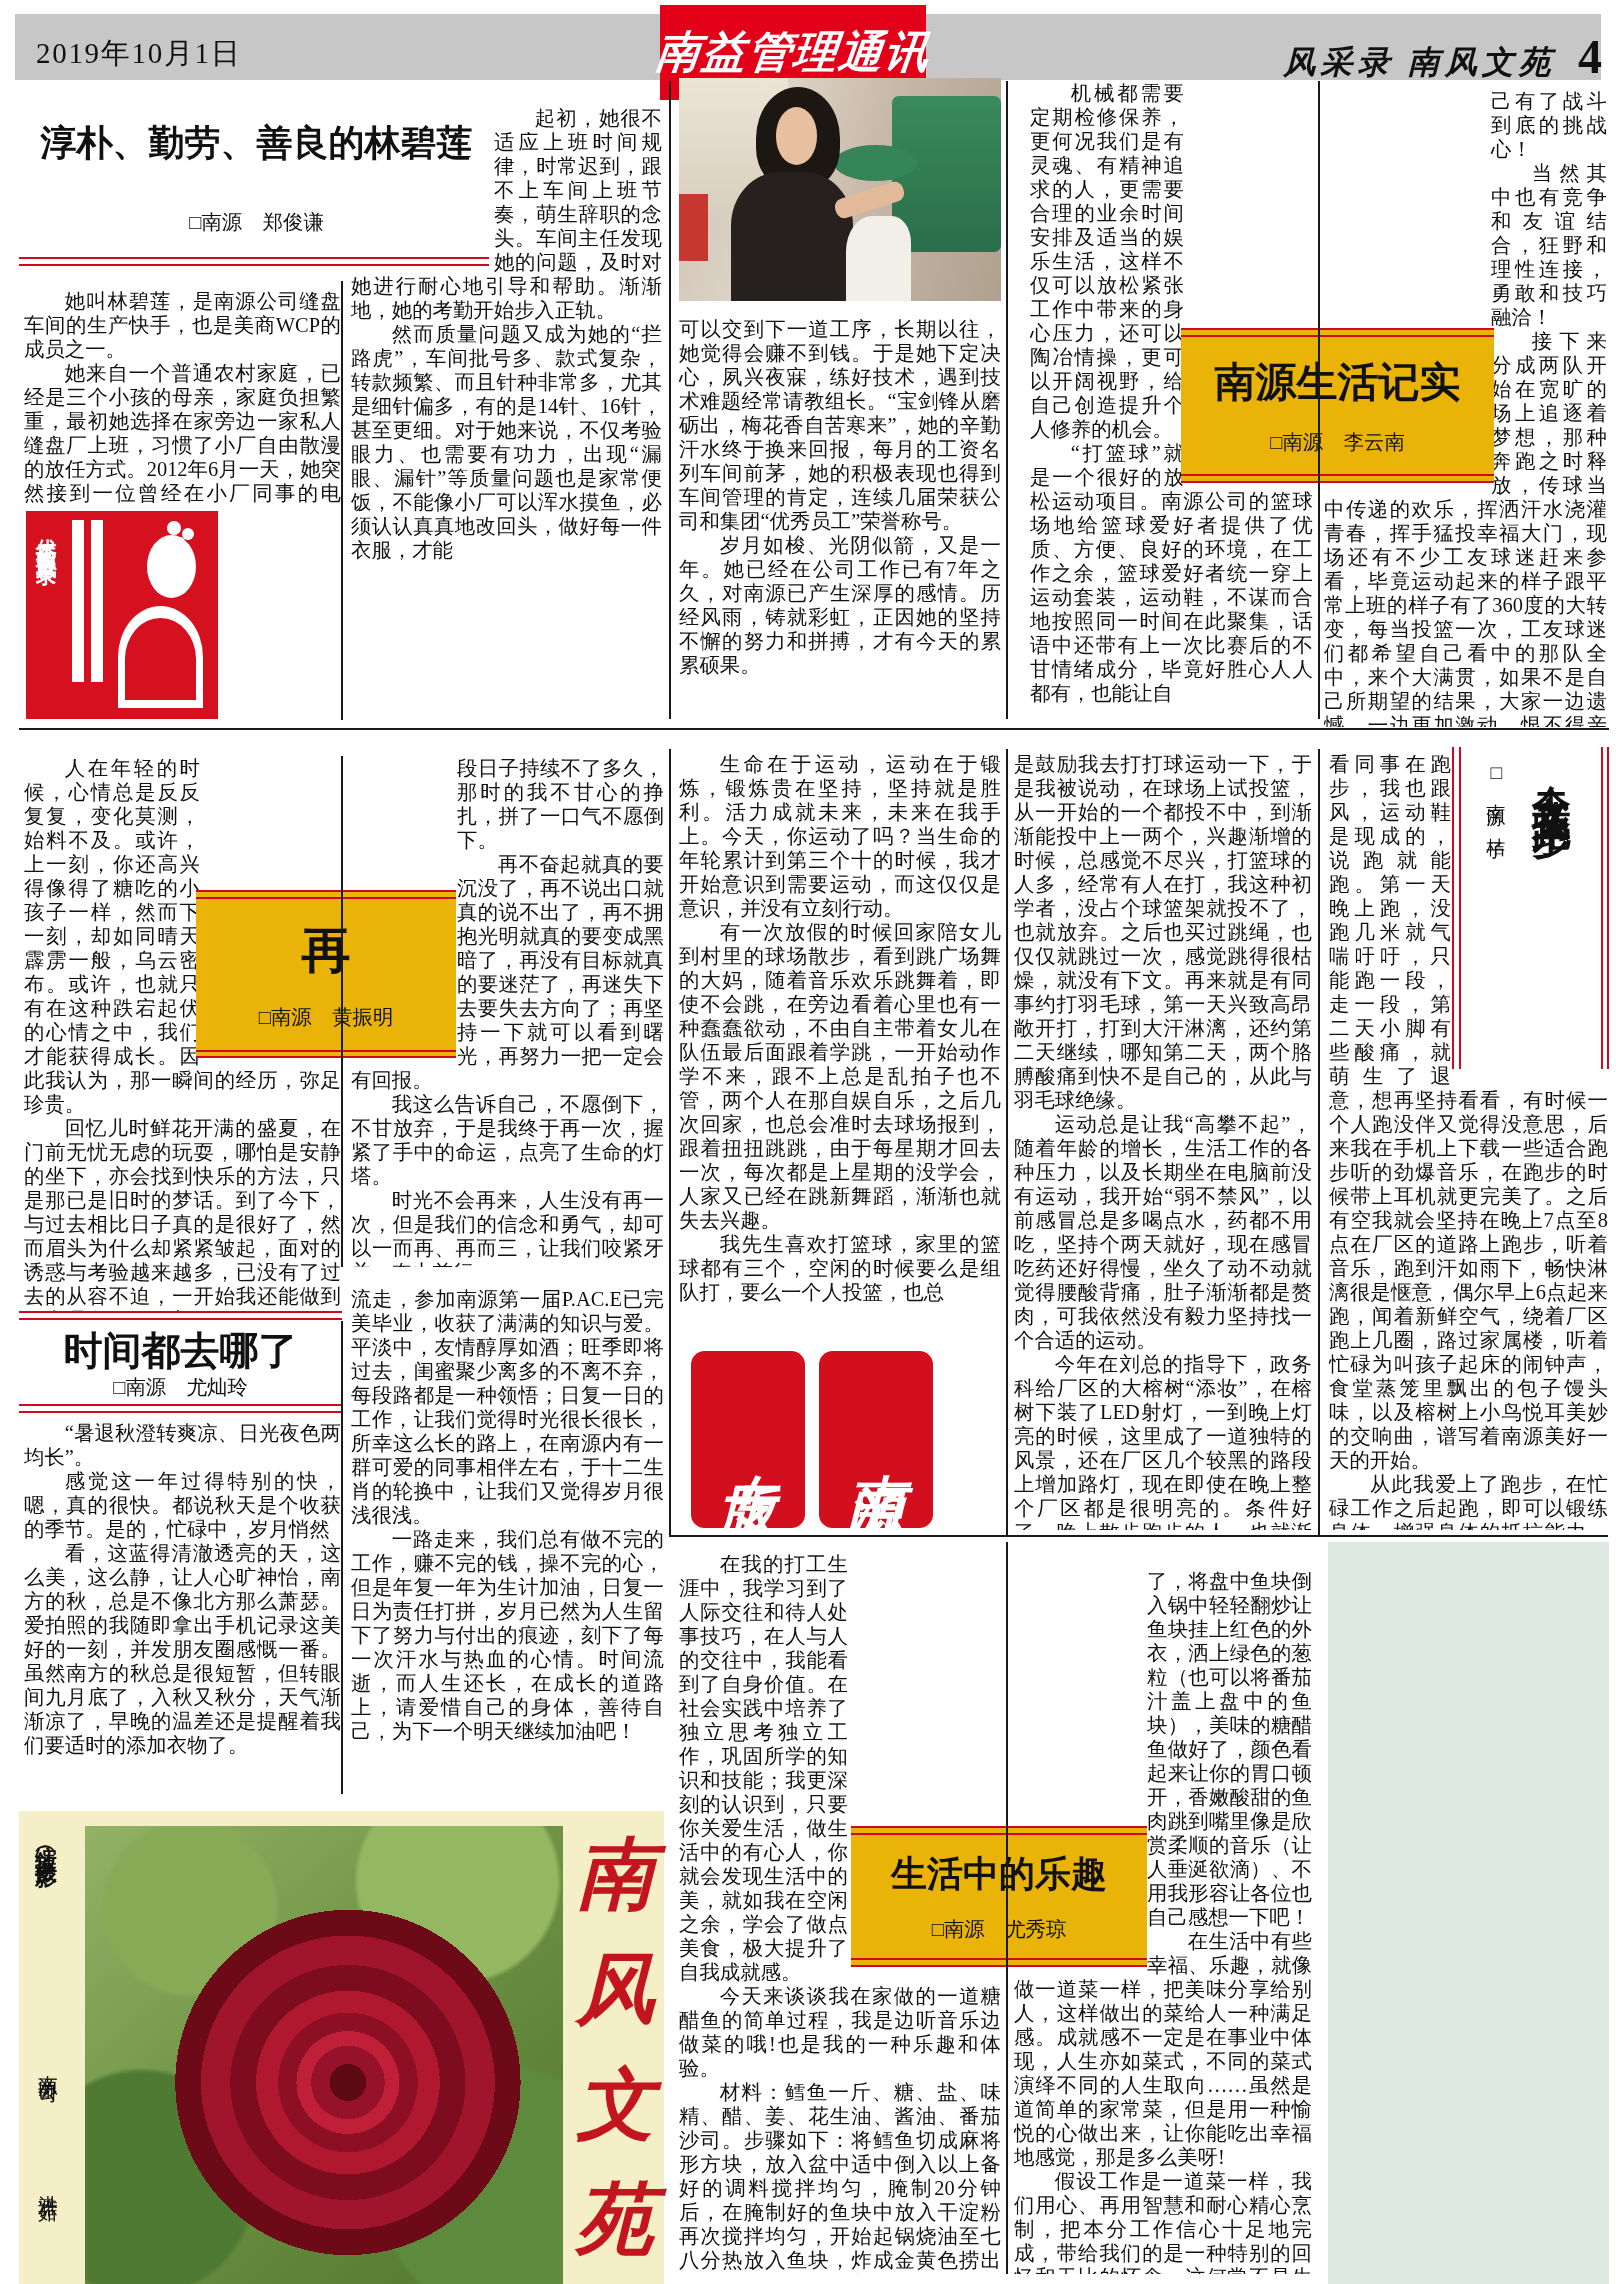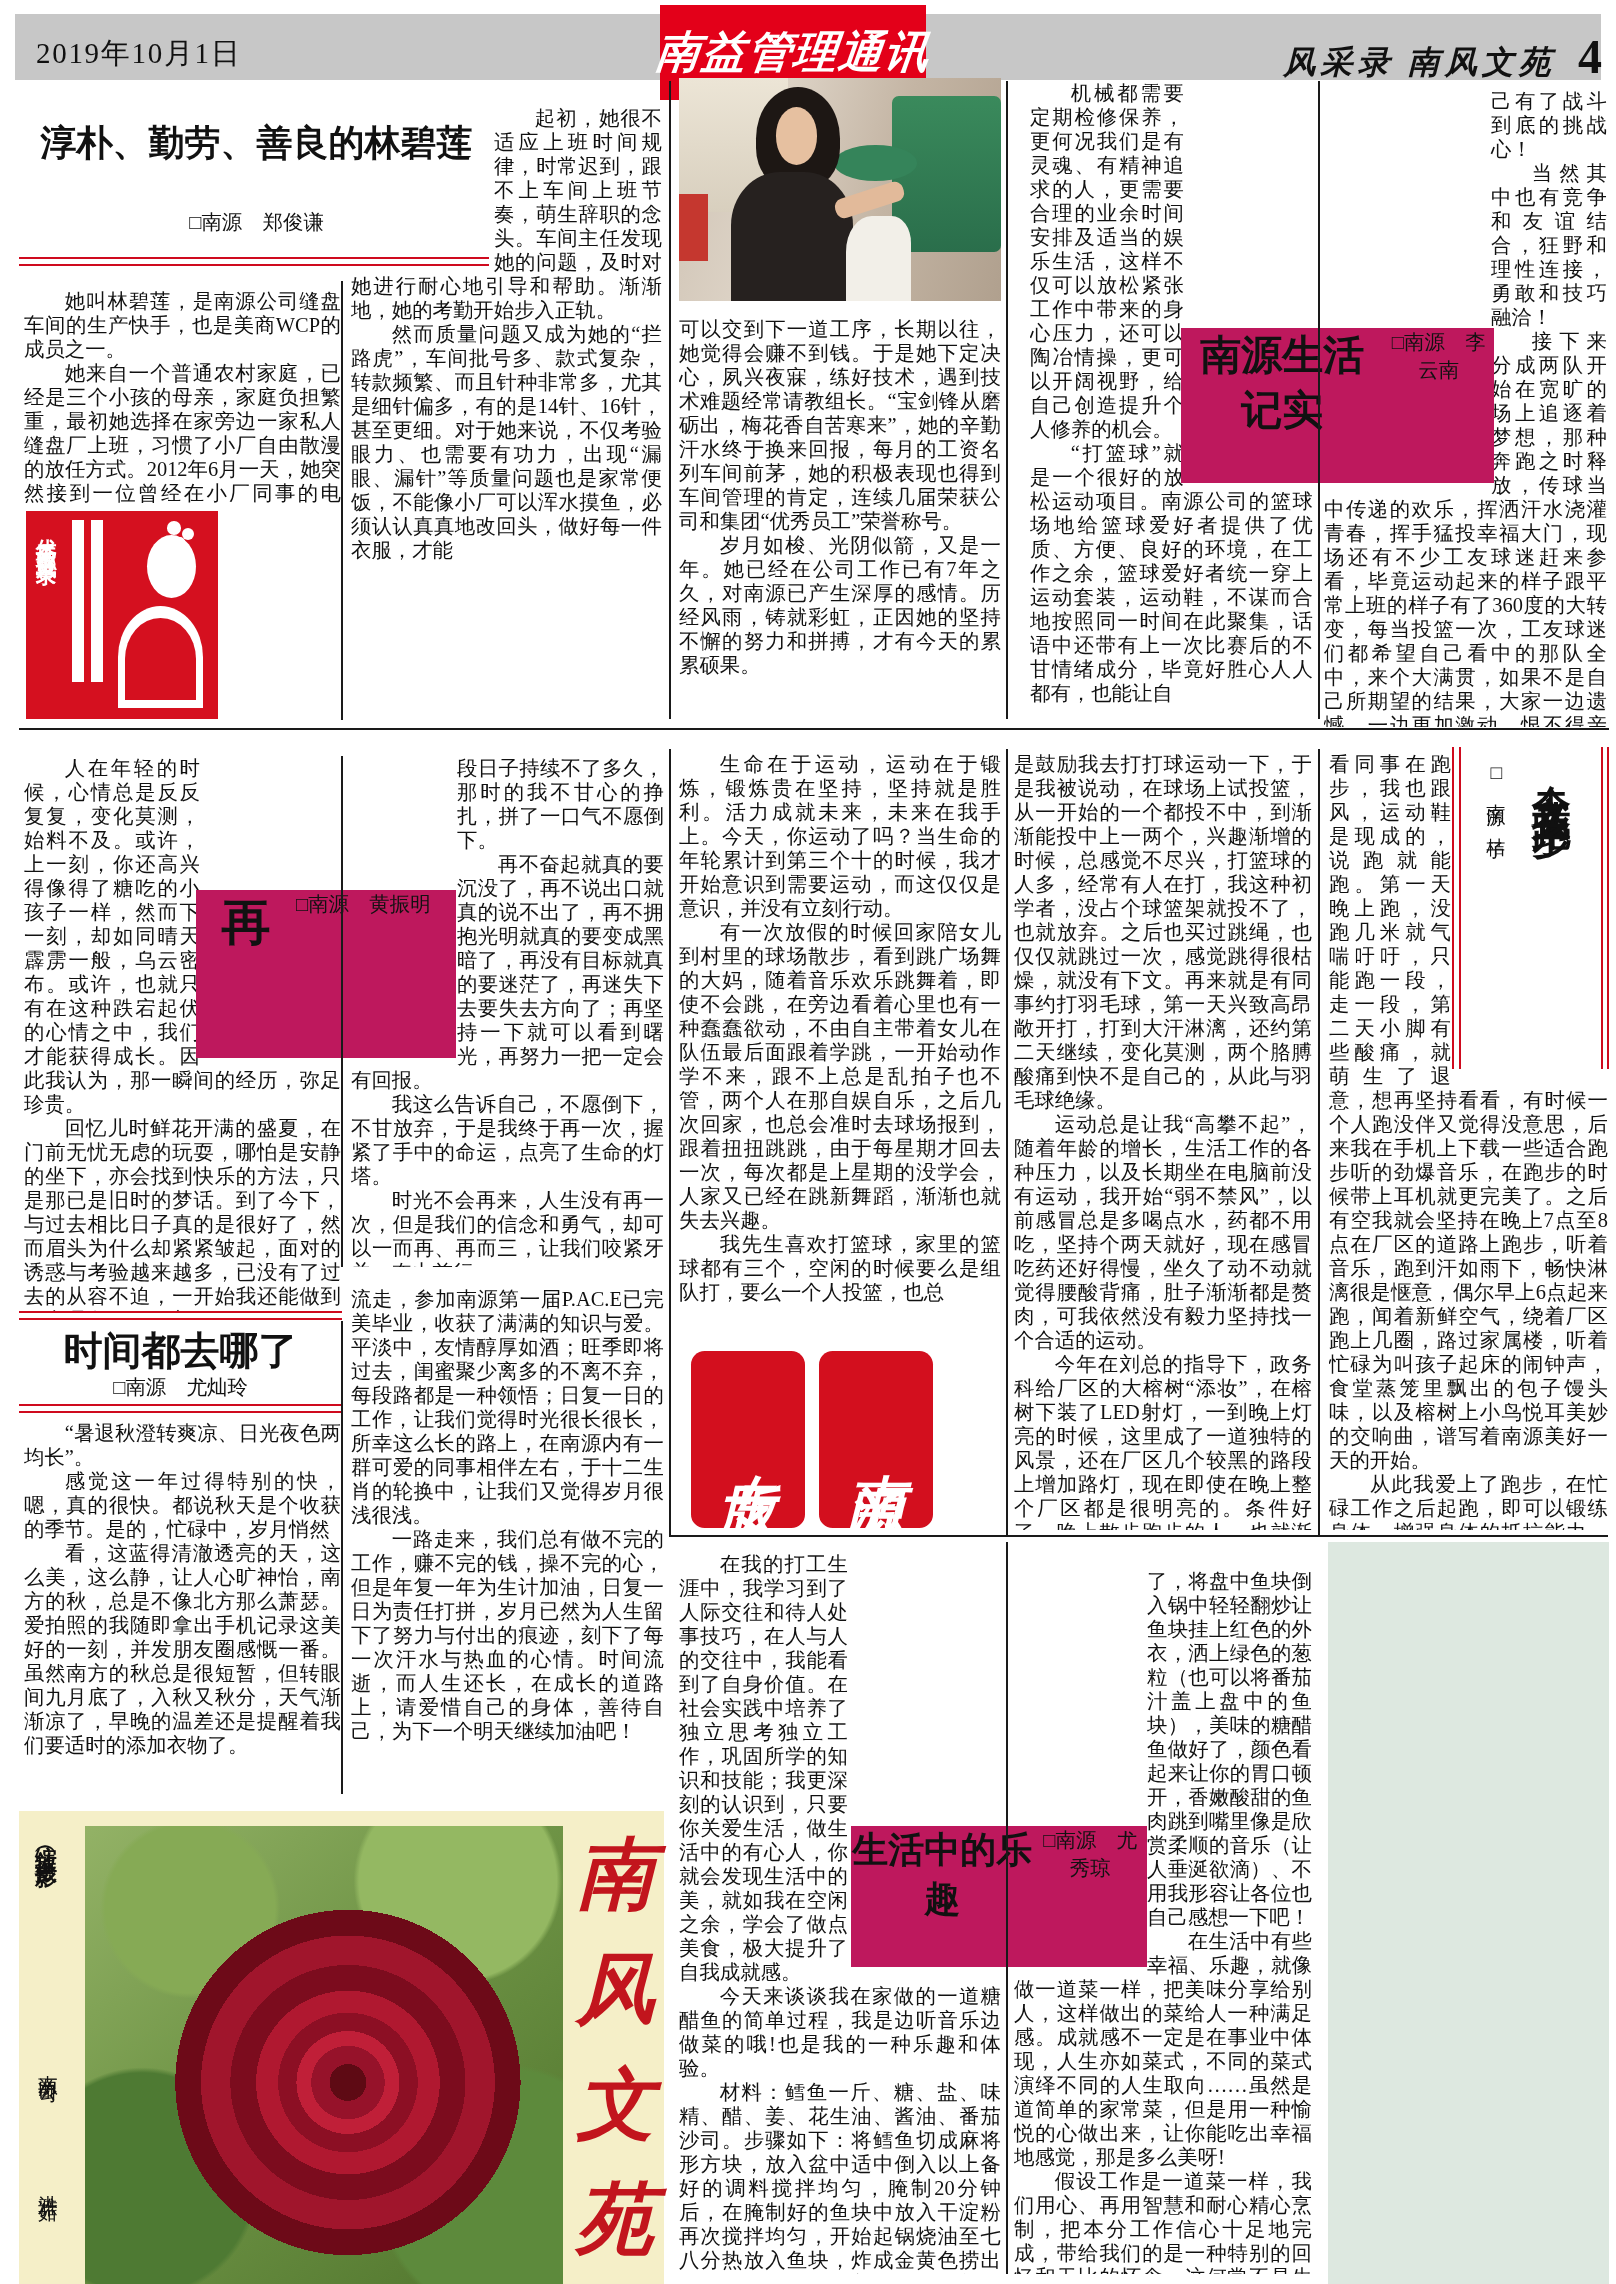--- a/index.html
+++ b/index.html
@@ -23,21 +23,21 @@
   
   .tcol { position:absolute; text-align:justify; overflow:hidden; font-size:20.4px; line-height:24px; }
   .tcol p { text-indent:2em; }
   .tcol p.c { text-indent:0; }
   .sp-r { float:right; }
   .sp-l { float:left; }
 
   
   .h1 { position:absolute; font-weight:900; white-space:nowrap; }
   .byline { position:absolute; font-size:20.4px; text-align:center; white-space:nowrap; }
-  .inset-box { position:absolute; background:#be185d; display:flex; flex-direction:row; justify-content:space-between; }
+  .inset-box { position:absolute; background:#eab308; display:flex; flex-direction:column; justify-content:space-between; }
   .inset-box .irr { height:8.5px; border-top:2.6px solid #cf0a1e; border-bottom:2.6px solid #cf0a1e; }
   .inset-box .ititle { text-align:center; font-weight:900; }
   .inset-box .ibyline { text-align:center; font-size:20.4px; }
 
   
   .stamp { position:absolute; background:#d5101f; display:flex; }
   .stamp-label { writing-mode:vertical-rl; color:#fff; font-size:20.4px; font-weight:700; letter-spacing:3.4px; padding:12px 5.1px 0 6.8px; }
   .stamp-art { position:relative; flex:1; overflow:hidden; }
   .stamp-art .w { position:absolute; background:#fff; }
 
@@ -191,21 +191,21 @@
     <p>我先生喜欢打篮球，家里的篮球都有三个，空闲的时候要么是组队打，要么一个人投篮，也总</p>
   </div>
   <div class="seal" style="left:691px; top:1351px; width:114px; height:177px;">
       <span>专版</span>
     </div>
   <div class="seal" style="left:819px; top:1351px; width:114px; height:177px;">
       <span>南源</span>
     </div>
 
   <div class="tcol" style="left:1014px; top:752px; width:298px; height:778px;">
-    <p class="c">是鼓励我去打打球运动一下，于是我被说动，在球场上试投篮，从一开始的一个都投不中，到渐渐能投中上一两个，兴趣渐增的时候，总感觉不尽兴，打篮球的人多，经常有人在打，我这种初学者，没占个球篮架就投不了，也就放弃。之后也买过跳绳，也仅仅就跳过一次，感觉跳得很枯燥，就没有下文。再来就是有同事约打羽毛球，第一天兴致高昂敞开打，打到大汗淋漓，还约第二天继续，变化莫测，两个胳膊酸痛到快不是自己的，从此与羽毛球绝缘。</p>
+    <p class="c">是鼓励我去打打球运动一下，于是我被说动，在球场上试投篮，从一开始的一个都投不中，到渐渐能投中上一两个，兴趣渐增的时候，总感觉不尽兴，打篮球的人多，经常有人在打，我这种初学者，没占个球篮架就投不了，也就放弃。之后也买过跳绳，也仅仅就跳过一次，感觉跳得很枯燥，就没有下文。再来就是有同事约打羽毛球，第一天兴致高昂敞开打，打到大汗淋漓，还约第二天继续，哪知第二天，两个胳膊酸痛到快不是自己的，从此与羽毛球绝缘。</p>
     <p>运动总是让我“高攀不起”，随着年龄的增长，生活工作的各种压力，以及长期坐在电脑前没有运动，我开始“弱不禁风”，以前感冒总是多喝点水，药都不用吃，坚持个两天就好，现在感冒吃药还好得慢，坐久了动不动就觉得腰酸背痛，肚子渐渐都是赘肉，可我依然没有毅力坚持找一个合适的运动。</p>
     <p>今年在刘总的指导下，政务科给厂区的大榕树“添妆”，在榕树下装了LED射灯，一到晚上灯亮的时候，这里成了一道独特的风景，还在厂区几个较黑的路段上增加路灯，现在即使在晚上整个厂区都是很明亮的。条件好了，晚上散步跑步的人，也就渐多了。</p>
   </div>
   <div class="tcol" style="left:1329px; top:752px; width:279px; height:778px;">
     <div class="sp-r" style="width:157px; height:317px;"></div>
     <p class="c">看同事在跑步，我也跟风，运动鞋是现成的，说跑就能跑。第一天晚上跑，没跑几米就气喘吁吁，只能跑一段，走一段，第二天小脚有些酸痛，就萌生了退意，想再坚持看看，有时候一个人跑没伴又觉得没意思，后来我在手机上下载一些适合跑步听的劲爆音乐，在跑步的时候带上耳机就更完美了。之后有空我就会坚持在晚上7点至8点在厂区的道路上跑步，听着音乐，跑到汗如雨下，畅快淋漓很是惬意，偶尔早上6点起来跑，闻着新鲜空气，绕着厂区跑上几圈，路过家属楼，听着忙碌为叫孩子起床的闹钟声，食堂蒸笼里飘出的包子馒头味，以及榕树上小鸟悦耳美妙的交响曲，谱写着南源美好一天的开始。</p>
     <p>从此我爱上了跑步，在忙碌工作之后起跑，即可以锻练身体，增强身体的抵抗能力，又可以减压，精神抖擞更好地工作，这是一项不挑场地、不挑对手、不挑时间、随时随地就可以开始，今天我又跑步了，你呢？</p>
   </div>
   <div class="vtitle-box" style="left:1452px; top:747px; width:157px; height:322px;">
     <div class="vrr" style="left:0;"></div>

